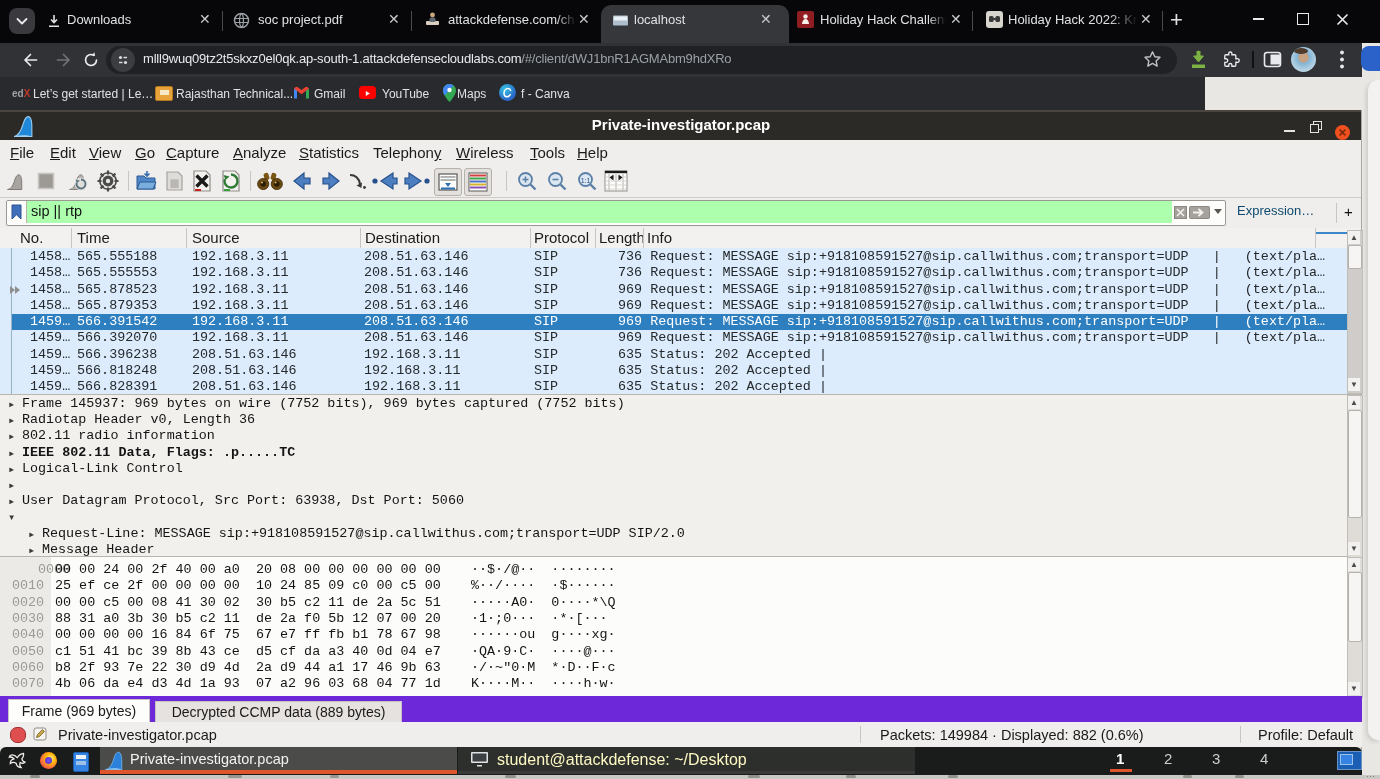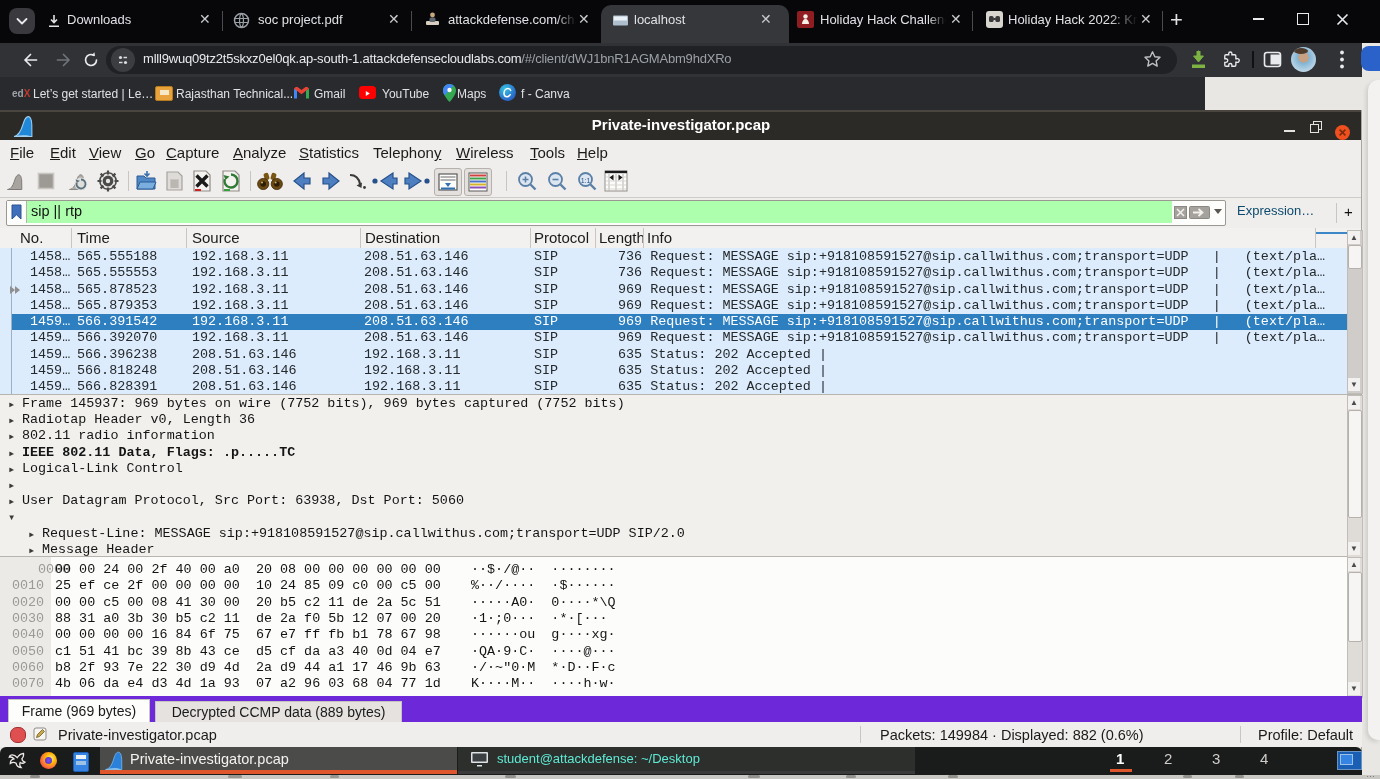--- a/index.html
+++ b/index.html
@@ -430,21 +430,21 @@
   <div class="drow" style="top:82px;"><span class="abs tri" style="left:8px;top:1px;">▸</span></div>
   <div class="drow" style="top:98.2px;"><span class="abs tri" style="left:8px;top:1px;">▸</span><span class="abs" style="left:22px;">User Datagram Protocol, Src Port: 63938, Dst Port: 5060</span></div>
   <div class="drow" style="top:114.4px;"><span class="abs tri" style="left:8px;top:1px;">▾</span></div>
   <div class="drow" style="top:130.6px;"><span class="abs tri" style="left:28px;top:1px;">▸</span><span class="abs" style="left:42px;">Request-Line: MESSAGE sip:+918108591527@sip.callwithus.com;transport=UDP SIP/2.0</span></div>
   <div class="drow" style="top:146.8px;"><span class="abs tri" style="left:28px;top:1px;">▸</span><span class="abs" style="left:42px;">Message Header</span></div>
 </div>
 <div class="abs mono" id="phex">
   <div class="abs" style="left:0;top:0;width:51px;height:139px;background:#eceae7;"></div>
   <div class="hrow" style="top:5px;"><span class="abs hoff" style="left:12px;margin-left:26px;">0000</span><span class="abs" style="left:55px;">00 00 24 00 2f 40 00 a0  20 08 00 00 00 00 00 00</span><span class="abs" style="left:471px;">··$·/@··  ········</span></div>
   <div class="hrow" style="top:21.3px;"><span class="abs hoff" style="left:12px;">0010</span><span class="abs" style="left:55px;">25 ef ce 2f 00 00 00 00  10 24 85 09 c0 00 c5 00</span><span class="abs" style="left:471px;">%··/····  ·$······</span></div>
-  <div class="hrow" style="top:37.6px;"><span class="abs hoff" style="left:12px;">0020</span><span class="abs" style="left:55px;">00 00 c5 00 08 41 30 00  20 b5 c2 11 de 2a 5c 51</span><span class="abs" style="left:471px;">·····A0·  0····*\Q</span></div>
+  <div class="hrow" style="top:37.6px;"><span class="abs hoff" style="left:12px;">0020</span><span class="abs" style="left:55px;">00 00 c5 00 08 41 30 02  30 b5 c2 11 de 2a 5c 51</span><span class="abs" style="left:471px;">·····A0·  0····*\Q</span></div>
   <div class="hrow" style="top:53.9px;"><span class="abs hoff" style="left:12px;">0030</span><span class="abs" style="left:55px;">88 31 a0 3b 30 b5 c2 11  de 2a f0 5b 12 07 00 20</span><span class="abs" style="left:471px;">·1·;0···  ·*·[···</span></div>
   <div class="hrow" style="top:70.2px;"><span class="abs hoff" style="left:12px;">0040</span><span class="abs" style="left:55px;">00 00 00 00 16 84 6f 75  67 e7 ff fb b1 78 67 98</span><span class="abs" style="left:471px;">······ou  g····xg·</span></div>
   <div class="hrow" style="top:86.5px;"><span class="abs hoff" style="left:12px;">0050</span><span class="abs" style="left:55px;">c1 51 41 bc 39 8b 43 ce  d5 cf da a3 40 0d 04 e7</span><span class="abs" style="left:471px;">·QA·9·C·  ····@···</span></div>
   <div class="hrow" style="top:102.8px;"><span class="abs hoff" style="left:12px;">0060</span><span class="abs" style="left:55px;">b8 2f 93 7e 22 30 d9 4d  2a d9 44 a1 17 46 9b 63</span><span class="abs" style="left:471px;">·/·~"0·M  *·D··F·c</span></div>
   <div class="hrow" style="top:119.1px;"><span class="abs hoff" style="left:12px;">0070</span><span class="abs" style="left:55px;">4b 06 da e4 d3 4d 1a 93  07 a2 96 03 68 04 77 1d</span><span class="abs" style="left:471px;">K····M··  ····h·w·</span></div>
 </div>
 <div class="abs" style="left:0;top:394px;width:1362px;height:1px;background:#b8b5b1;"></div>
 <div class="abs" style="left:0;top:556px;width:1362px;height:1px;background:#b8b5b1;"></div>
 <div class="abs" style="left:1361px;top:110px;width:1px;height:665px;background:#a9a6a2;"></div>
 
@@ -497,21 +497,21 @@
       <path d="M2.5 21.5 C8.5 19.8 14.5 19.8 18.8 21.5 Z" fill="#9fd0f2"></path>
     </svg>
   <span class="abs" style="left:130px;top:4px;font-size:14.5px;color:#f4f2ef;">Private-investigator.pcap</span>
   <div class="abs" style="left:100px;top:23px;width:357px;height:4px;background:#e0562c;"></div>
   <div class="abs" style="left:458px;top:24px;width:457px;height:3px;background:#3a3a3a;"></div>
   <svg class="abs" style="left:470px;top:4px;" width="19" height="17" viewBox="0 0 19 17">
       <rect x="1" y="1" width="17" height="11" rx="1" fill="#dfe3e6"></rect>
       <rect x="2.5" y="2.5" width="14" height="8" fill="#3c4043"></rect>
       <path d="M7 14h5v1.5H7z" fill="#dfe3e6"></path>
     </svg>
-  <span class="abs" style="left:497px;top:4px;font-size:13px;color:#5eead4;">student@attackdefense: ~/Desktop</span>
+  <span class="abs" style="left:497px;top:4px;font-size:16px;color:#fef9c3;">student@attackdefense: ~/Desktop</span>
   <span class="abs" style="left:1116px;top:3px;font-size:15px;font-weight:bold;color:#fff;">1</span>
   <div class="abs" style="left:1110px;top:22px;width:22px;height:3px;background:#e0562c;"></div>
   <span class="abs" style="left:1164px;top:3px;font-size:15px;color:#cfcdc9;">2</span>
   <span class="abs" style="left:1212px;top:3px;font-size:15px;color:#cfcdc9;">3</span>
   <span class="abs" style="left:1260px;top:3px;font-size:15px;color:#cfcdc9;">4</span>
   <div class="abs" style="left:1337px;top:4px;width:23px;height:17px;background:#1a5fb4;border:1px solid #6a93c4;">
     <div style="margin:2px 0 0 2px;width:11px;height:9px;background:#3584e4;border:1px solid #9ec1e8;"></div>
   </div>
 </div>
 <div class="abs" id="bottomstrip">

